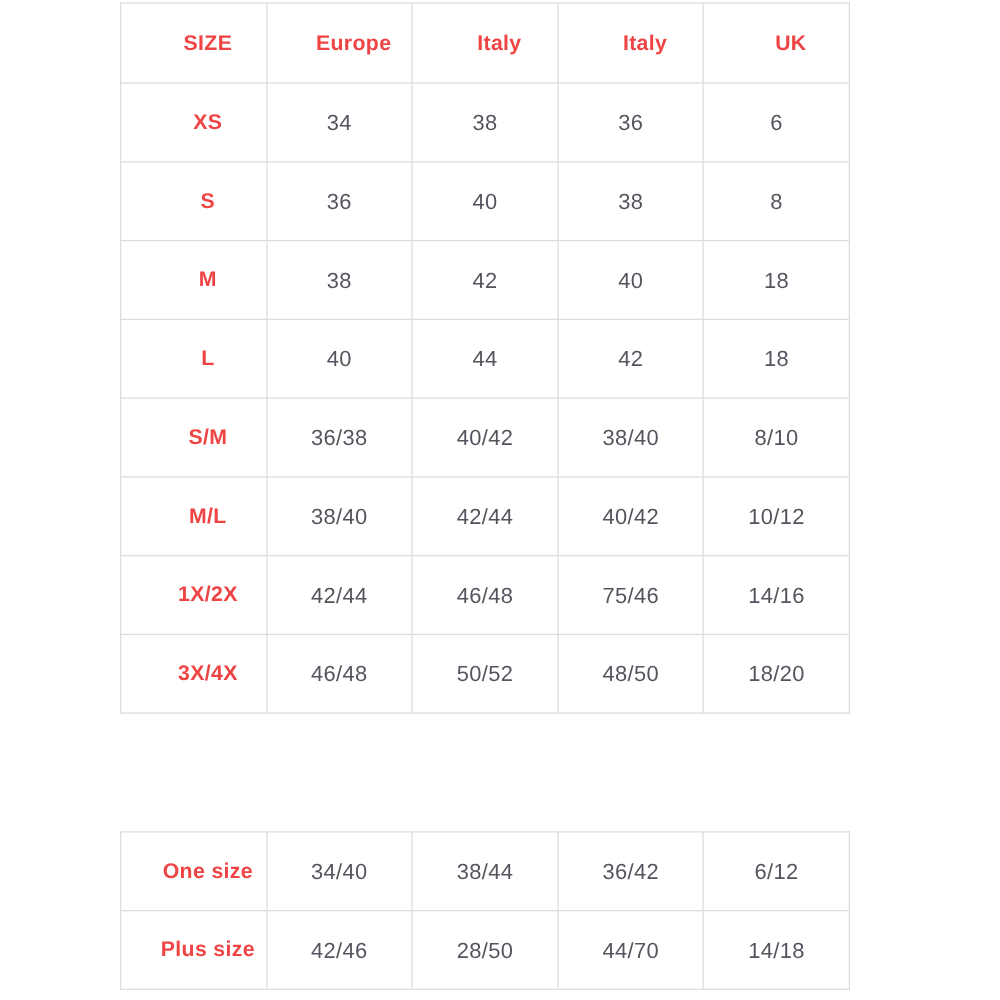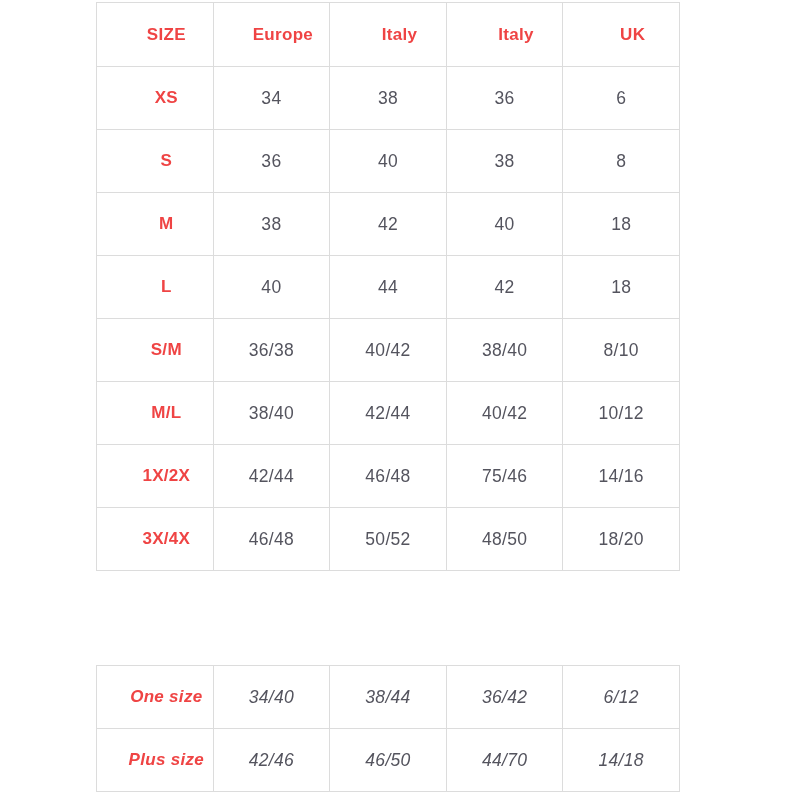--- a/index.html
+++ b/index.html
@@ -26,21 +26,21 @@
   .tbl-special { position: absolute; left: 96px; top: 665px; }
   th, td {
     border: 1px solid #dcdcdc;
     text-align: center;
     vertical-align: middle;
     width: 20%;
     background: #ffffff;
   }
   .tbl-main thead th { height: 64px; }
   .tbl-main tbody td, .tbl-main tbody th { height: 63px; }
-  .tbl-special td, .tbl-special th { height: 63px; font-style: italic; }
+  .tbl-special td, .tbl-special th { height: 63px; }
   th {
     font-size: 17px;
     font-weight: 700;
     color: #ef4444;
     letter-spacing: 0.3px;
     padding-left: 23px;
   }
   td {
     font-size: 17.5px;
     font-weight: 400;
@@ -128,20 +128,20 @@
         <tr>
           <th>One size</th>
           <td>34/40</td>
           <td>38/44</td>
           <td>36/42</td>
           <td>6/12</td>
         </tr>
         <tr>
           <th>Plus size</th>
           <td>42/46</td>
-          <td>46/50</td>
+          <td>28/50</td>
           <td>44/70</td>
           <td>14/18</td>
         </tr>
       </tbody>
   </table>
 
 </div>
 
 </body></html>

